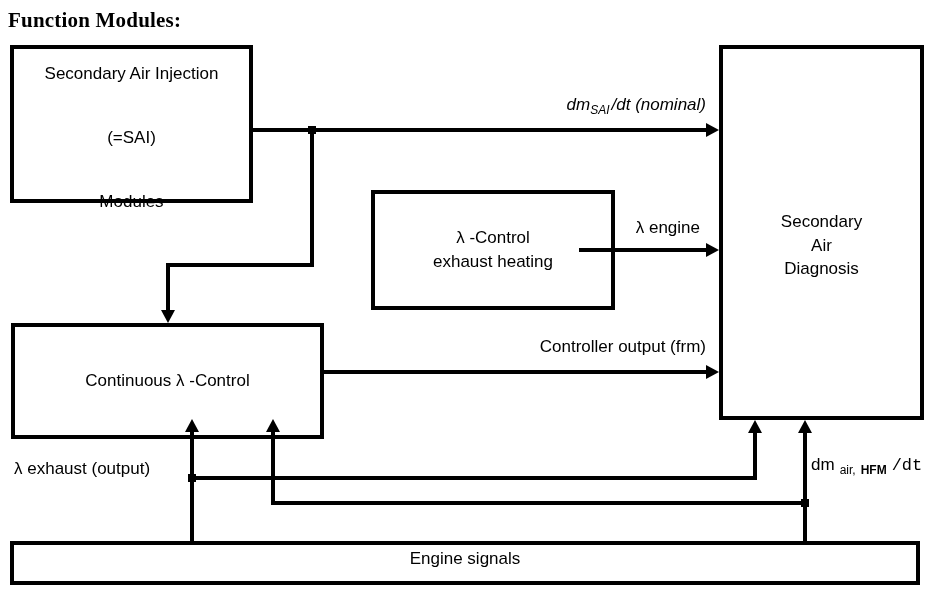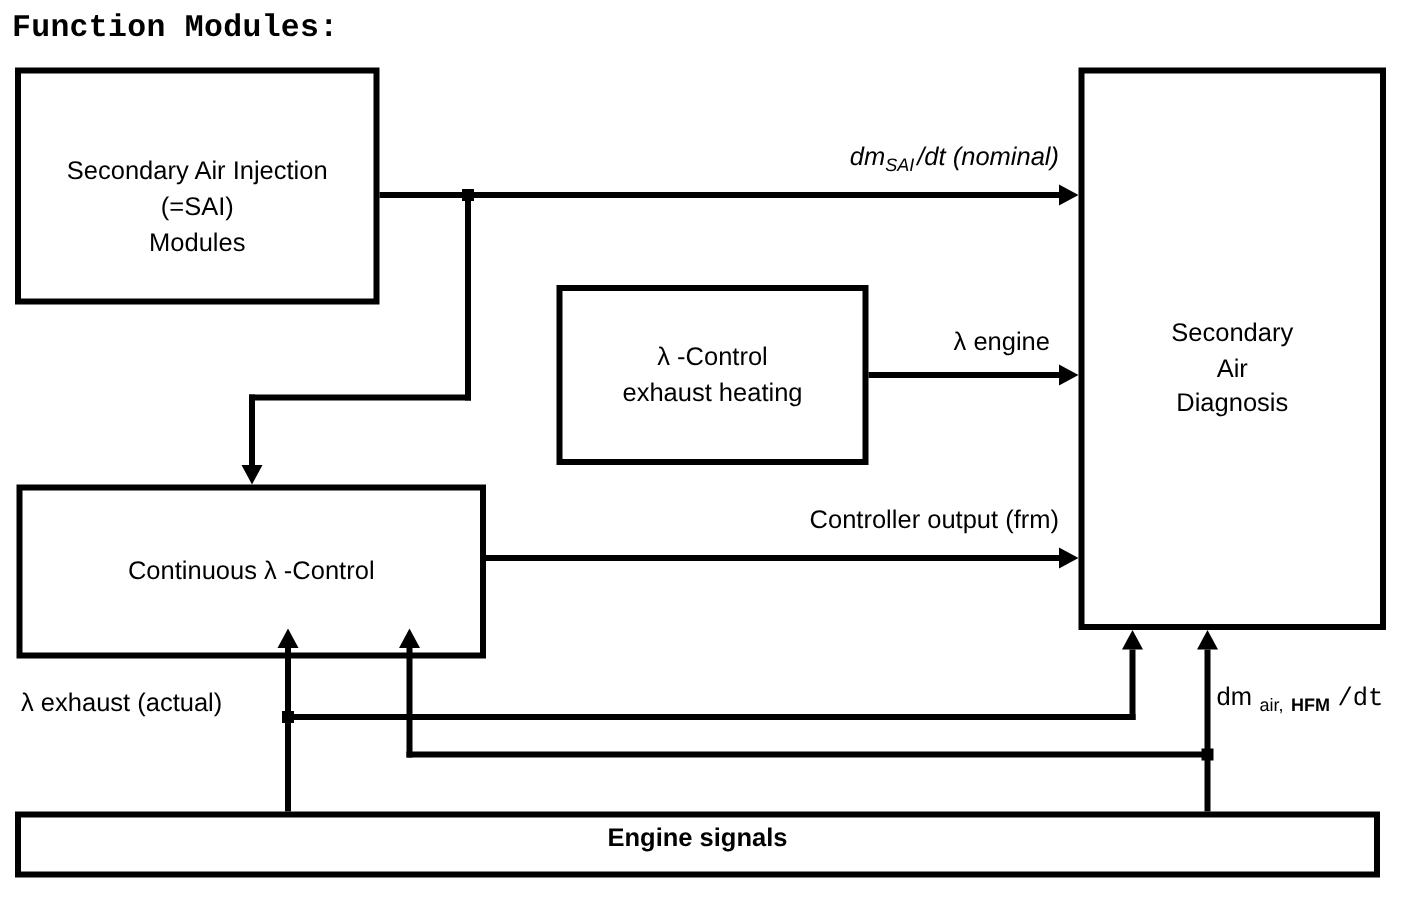--- a/index.html
+++ b/index.html
@@ -11,43 +11,43 @@
     width: 944px;
     height: 602px;
     background: #ffffff;
     overflow: hidden;
   }
 
   .title {
     position: absolute;
     left: 8px;
     top: 8px;
-    font-family: Liberation Mono, monospace;
+    font-family: Liberation Serif, serif;
     font-weight: bold;
     font-size: 21px;
     letter-spacing: 0.2px;
   }
 
   .box {
     position: absolute;
     border: 4px solid #000;
     background: #ffffff;
     display: flex;
     flex-direction: column;
     justify-content: center;
     align-items: center;
     text-align: center;
     font-size: 17px;
     line-height: 1.4;
   }
-  .box-sai        { left: 10px;  top: 45px;  width: 243px; height: 158px; padding-top: 28px; }
-  .box-catalyst   { left: 371px; top: 190px; width: 208px; height: 120px; }
+  .box-sai        { left: 10px;  top: 45px;  width: 243px; height: 158px; padding-top: 28px; gap: 40px; }
+  .box-catalyst   { left: 371px; top: 190px; width: 244px; height: 120px; }
   .box-diagnosis  { left: 719px; top: 45px;  width: 205px; height: 375px; padding-top: 26px; }
   .box-continuous { left: 11px;  top: 323px; width: 313px; height: 116px; }
-  .box-engine     { left: 10px;  top: 541px; width: 910px; height: 44px; padding-bottom: 8px; font-weight: bold; }
+  .box-engine     { left: 10px;  top: 541px; width: 910px; height: 44px; padding-bottom: 8px; }
 
   .line { position: absolute; background: #000; }
 
   .arrow { position: absolute; width: 0; height: 0; }
   .arrow-right { border-top: 7px solid transparent; border-bottom: 7px solid transparent; border-left: 13px solid #000; }
   .arrow-down  { border-left: 7px solid transparent; border-right: 7px solid transparent; border-top: 13px solid #000; }
   .arrow-up    { border-left: 7px solid transparent; border-right: 7px solid transparent; border-bottom: 13px solid #000; }
 
   .dot { position: absolute; width: 8px; height: 8px; background: #000; }
 
@@ -125,19 +125,19 @@
   <div class="arrow arrow-up" style="left:266px; top:419px;"></div>
 
   <div class="label lbl-sai" style="right:238px; top:95px;font-style:italic;">
     <span>dm</span><span class="subsc">SAI</span><span class="suffix">/dt (nominal)</span>
   </div>
 
   <div class="label" style="right:244px; top:218px;">λ engine</div>
 
   <div class="label" style="right:238px; top:337px;">Controller output (frm)</div>
 
-  <div class="label" style="left:14px; top:459px;">λ exhaust (actual)</div>
+  <div class="label" style="left:14px; top:459px;">λ exhaust (output)</div>
 
   <div class="label lbl-air" style="left:811px; top:455px;">
     <span>dm</span><span class="subsc">air,</span><span class="subsc subsc-bold">HFM</span><span class="suffix">/dt</span>
   </div>
 
 </div>
 
 </body></html>

